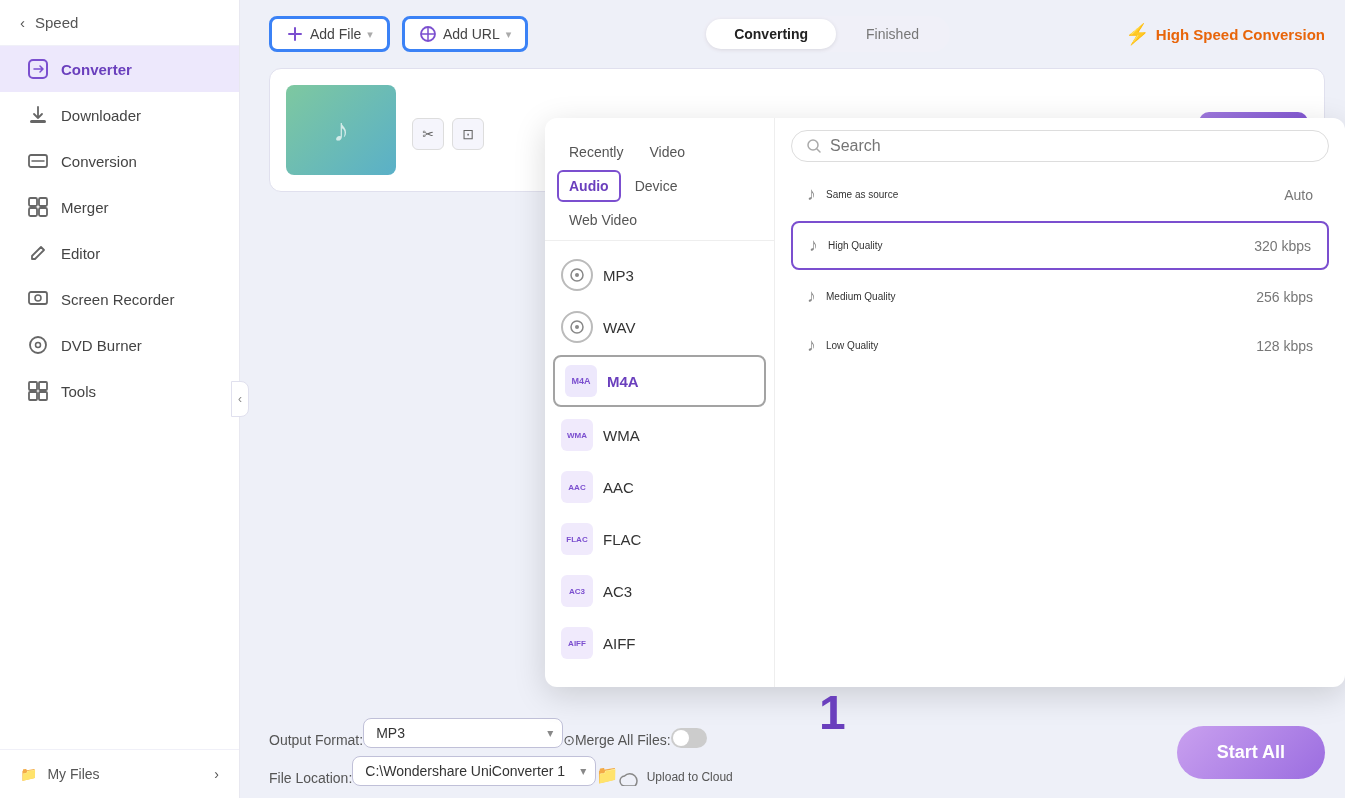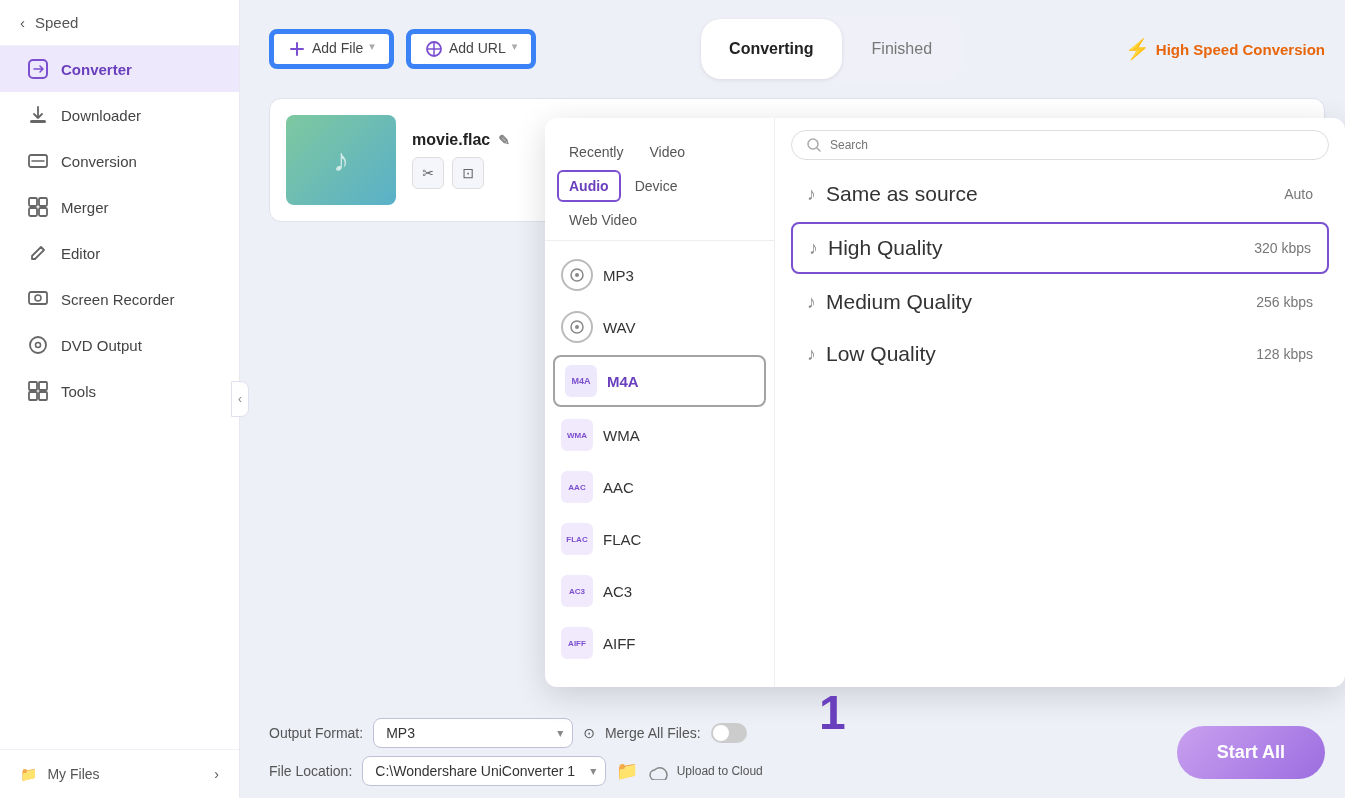--- a/index.html
+++ b/index.html
@@ -74,39 +74,39 @@
     }
 
     
     .topbar {
       display: flex; align-items: center; justify-content: space-between;
       margin-bottom: 16px;
     }
     .topbar-left { display: flex; align-items: center; gap: 12px; }
     .topbar-btn {
       background: #fff;
-      border: 5px solid #3b82f6;
+      border: 3px solid #3b82f6;
       border-radius: 8px;
       padding: 6px 14px;
-      display: flex; align-items: flex-start; gap: 6px;
+      display: flex; align-items: center; gap: 6px;
       cursor: pointer;
       font-size: 14px; color: #444;
     }
     .tab-group {
       display: flex;
       background: #f0f0f8;
       border-radius: 24px;
       padding: 3px;
       gap: 2px;
     }
     .tab-btn {
-      padding: 21px 28px;
+      padding: 7px 28px;
       border-radius: 20px;
       border: none;
-      font-size: 16px;
+      font-size: 14px;
       cursor: pointer;
       transition: background 0.15s;
     }
     .tab-btn.active { background: #fff; font-weight: 600; color: #222; box-shadow: 0 1px 4px rgba(0,0,0,0.1); }
     .tab-btn.inactive { background: transparent; color: #777; }
     .speed-badge {
       display: flex; align-items: center; gap: 6px;
       color: #e8650a;
       font-size: 15px; font-weight: 600;
     }
@@ -163,21 +163,21 @@
     .bottom-bar {
       margin-top: auto;
       display: flex;
       align-items: center;
       justify-content: space-between;
       gap: 16px;
       flex-wrap: wrap;
     }
     .bottom-left { display: flex; flex-direction: column; gap: 8px; }
     .bottom-row {
-      display: flex; align-items: center; gap: 10px;
+      display: flex; align-items: flex-end; 
       font-size: 14px; color: #555;
     }
     .format-select {
       border: 1px solid #c0c0d8;
       border-radius: 8px;
       padding: 6px 30px 6px 12px;
       font-size: 14px;
       background: #fff;
       appearance: none;
       min-width: 200px;
@@ -301,38 +301,38 @@
     .picker-search {
       display: flex; align-items: center;
       border: 1px solid #ddd;
       border-radius: 20px;
       padding: 6px 14px;
       gap: 8px;
       margin-bottom: 10px;
     }
     .picker-search input {
       border: none; outline: none;
-      font-size: 12px; flex: 1;
+      font-size: 16px; flex: 1;
       background: transparent;
       color: #333;
     }
     .quality-list { display: flex; flex-direction: column; gap: 4px; }
     .quality-item {
       display: flex; align-items: center; justify-content: space-between;
       padding: 12px 16px;
       border-radius: 8px;
       cursor: pointer;
       font-size: 15px;
     }
     .quality-item.selected {
       border: 2px solid #7b4fcf;
     }
     .quality-left { display: flex; align-items: center; gap: 10px; }
     .quality-icon { font-size: 18px; color: #888; }
-    .quality-label { color: #333; font-size: 21px; }
+    .quality-label { color: #333; font-size: 10px; }
     .quality-value { color: #777; font-size: 14px; }
 
     
     .step-num {
       position: absolute;
       font-size: 48px;
       font-weight: 900;
       color: #6a3fbd;
       font-family: Arial, sans-serif;
       pointer-events: none;
@@ -411,21 +411,21 @@
     <span>Screen Recorder</span>
   </div>
 
   <div class="sidebar-item">
     <span class="icon">
       <svg width="22" height="22" viewBox="0 0 22 22" fill="none">
         <circle cx="11" cy="11" r="8" stroke="#666" stroke-width="1.8" fill="none"></circle>
         <circle cx="11" cy="11" r="2.5" stroke="#666" stroke-width="1.5" fill="none"></circle>
       </svg>
     </span>
-    <span>DVD Output</span>
+    <span>DVD Burner</span>
   </div>
 
   <div class="sidebar-item">
     <span class="icon">
       <svg width="22" height="22" viewBox="0 0 22 22" fill="none">
         <rect x="2" y="2" width="8" height="8" rx="1" stroke="#666" stroke-width="1.8" fill="none"></rect>
         <rect x="12" y="2" width="8" height="8" rx="1" stroke="#666" stroke-width="1.8" fill="none"></rect>
         <rect x="2" y="12" width="8" height="8" rx="1" stroke="#666" stroke-width="1.8" fill="none"></rect>
         <rect x="12" y="12" width="8" height="8" rx="1" stroke="#666" stroke-width="1.8" fill="none"></rect>
       </svg>
@@ -474,24 +474,20 @@
       <span style="color:#e8650a;font-size:20px;">⚡</span>
       <span>High Speed Conversion</span>
     </div>
   </div>
 
   <div class="file-card">
     <div class="file-thumb">
       <span>♪</span>
     </div>
     <div class="file-info">
-      <div class="file-name">
-        <span>movie.flac</span>
-        <span class="edit-icon">✎</span>
-      </div>
       <div class="file-actions">
         <div class="file-action-btn">✂</div>
         <div class="file-action-btn">⊡</div>
       </div>
     </div>
     <button class="convert-btn">Convert</button>
   </div>
 
   <div class="format-picker">
 

